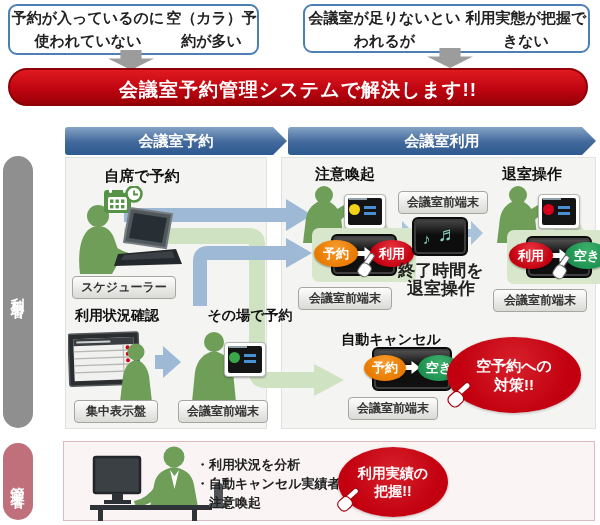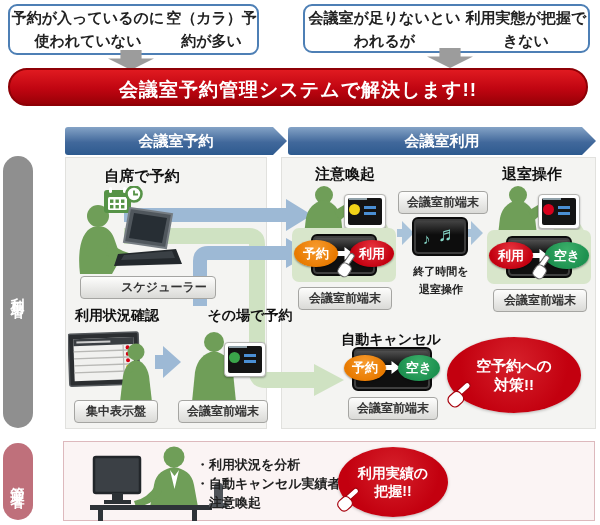--- a/index.html
+++ b/index.html
@@ -38,21 +38,21 @@
   
   .tablet{position:absolute;width:40px;height:33px;background:#fff;border:1px solid #b5b5b2;border-radius:4px;
       box-shadow:0 1px 2px rgba(0,0,0,.3);}
   .tablet .scr{position:absolute;left:3px;top:3px;right:3px;bottom:3px;background:#141414;border-radius:2px;}
   .tablet .hdr{position:absolute;left:4px;top:3px;width:18px;height:2px;background:#8fa0a8;}
   .tablet .dot{position:absolute;left:4px;top:9px;width:11px;height:11px;border-radius:50%;}
   .tablet .l1,.tablet .l2{position:absolute;left:19px;width:12px;height:3px;background:#4a8fd4;}
   .tablet .l1{top:11px}.tablet .l2{top:17px}
 
   
-  .term-group{position:absolute;width:104px;height:54px;}
+  .term-group{position:absolute;width:104px;height:54px;margin-left:20px;}
   .term-bg{position:absolute;left:0;top:0;right:0;bottom:0;background:#d8e6cb;border-radius:7px;}
   .term-device{position:absolute;left:19px;top:6px;width:66px;height:42px;border-radius:6px;
       background:linear-gradient(#585858,#101010 40%);border:2px solid #0a0a0a;box-sizing:border-box;
       box-shadow:inset 0 0 0 2px #404040;}
   .badge{position:absolute;top:12px;width:44px;height:27px;border-radius:50%;color:#fff;font-weight:bold;
       font-size:13px;line-height:27px;text-align:center;box-shadow:0 1px 2px rgba(0,0,0,.4);}
   .badge.from{left:2px}.badge.to{right:2px}
   .bg-orange{background:radial-gradient(circle at 50% 30%,#f79b2e,#e87a00 70%);}
   .bg-red{background:radial-gradient(circle at 50% 30%,#e8353f,#c30010 70%);}
   .bg-green{background:radial-gradient(circle at 50% 30%,#3cb06a,#1d9150 70%);}
@@ -60,21 +60,21 @@
       clip-path:polygon(0 30%,50% 30%,50% 0,100% 50%,50% 100%,50% 70%,0 70%);}
   .hand{position:absolute;width:28px;height:28px;}
 
   
   .melody-dev{position:absolute;left:412px;top:217px;width:56px;height:39px;border-radius:6px;
       background:linear-gradient(#4a4a4a,#0d0d0d 45%);border:2px solid #0a0a0a;box-sizing:border-box;
       box-shadow:inset 0 0 0 2px #3c3c3c;color:#86d8c8;}
   .melody-dev .n1{position:absolute;left:9px;top:11px;font-size:15px;}
   .melody-dev .n2{position:absolute;left:24px;top:4px;font-size:20px;}
   .melody-cap{position:absolute;left:398px;top:262px;width:86px;text-align:center;
-      font-size:11px;font-weight:bold;color:#222;line-height:18px;}
+      font-size:17px;font-weight:bold;color:#222;line-height:18px;}
 
   
   .callout{position:absolute;background:radial-gradient(circle at 50% 35%,#d6212b,#c3000f 65%);
       border-radius:50%;color:#fff;font-weight:bold;text-align:center;
       display:flex;flex-direction:column;justify-content:center;box-shadow:0 1px 3px rgba(0,0,0,.25);}
   .callout .cl{line-height:1.3;}
 
   .bullets{position:absolute;left:196px;top:455px;width:210px;font-size:13px;font-weight:bold;color:#222;line-height:19px;}
   .bullets .b3{padding-left:13px;}
 </style>
@@ -150,21 +150,21 @@
       <circle cx="58" cy="8" r="7.5" fill="#fff" stroke="#569347" stroke-width="2.6"></circle>
       <path d="M58 4.5 V8.5 H62" fill="none" stroke="#569347" stroke-width="1.8"></path>
     </g>
     <g>
       <polygon points="54,22 96,28 90,62 48,56" fill="#50575d" stroke="#767d83" stroke-width="2"></polygon>
       <polygon points="58,27 91,32 86,57 53,52" fill="#272e34"></polygon>
       <polygon points="42,68 100,63 106,78 38,80" fill="#23282c"></polygon>
       <polygon points="48,69 96,65 99,72 45,74" fill="#3a4045"></polygon>
     </g>
   </svg>
-  <div class="plabel" style="left:80px;top:276px;width:102px;padding-left:32px;">スケジューラー</div>
+  <div class="plabel" style="left:72px;top:276px;width:102px;">スケジューラー</div>
 
   <div class="ptitle" style="left:62px;top:307px;width:110px;font-size:14px;">利用状況確認</div>
   <svg class="abs" style="left:68px;top:330px;" width="92" height="72" viewBox="0 0 92 72">
     <g transform="rotate(-2 40 30)">
       <rect x="1" y="3" width="70" height="52" rx="2" fill="#2b2e31" stroke="#53575b" stroke-width="1.5"></rect>
       <rect x="6" y="8" width="60" height="42" fill="#f1f1ef"></rect>
       <rect x="6" y="8" width="60" height="7" fill="#3a3e42"></rect>
       <rect x="9" y="10.5" width="34" height="2" fill="#cfcfcf"></rect>
       <rect x="6" y="20" width="60" height="1.4" fill="#b8b8b5"></rect>
         <rect x="6" y="27" width="60" height="1.4" fill="#b8b8b5"></rect>

